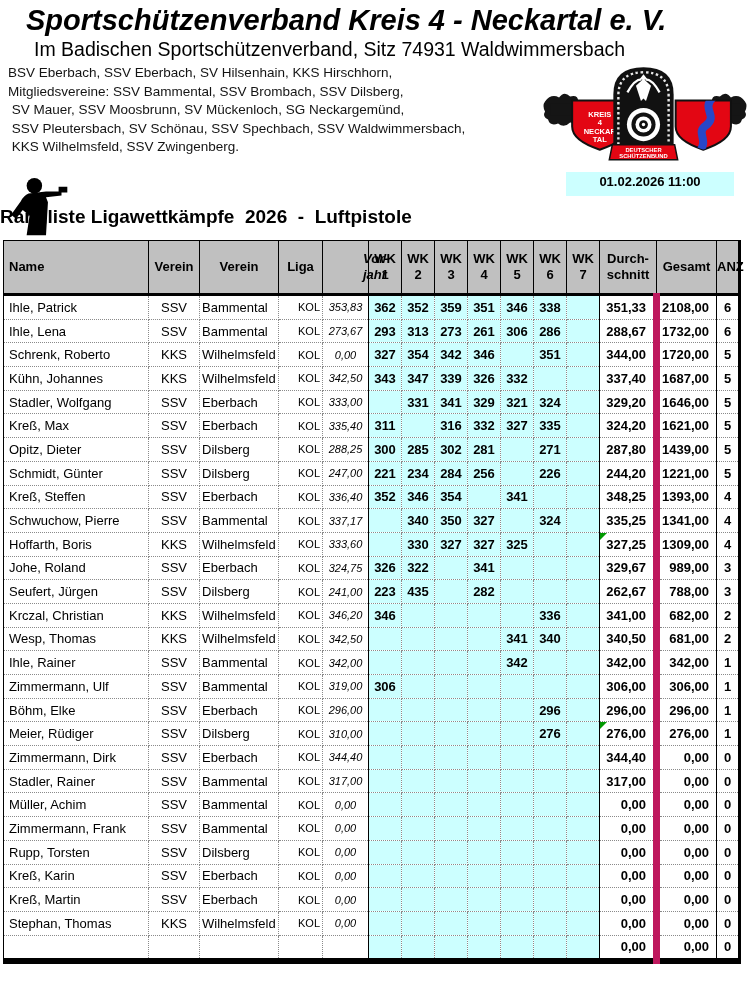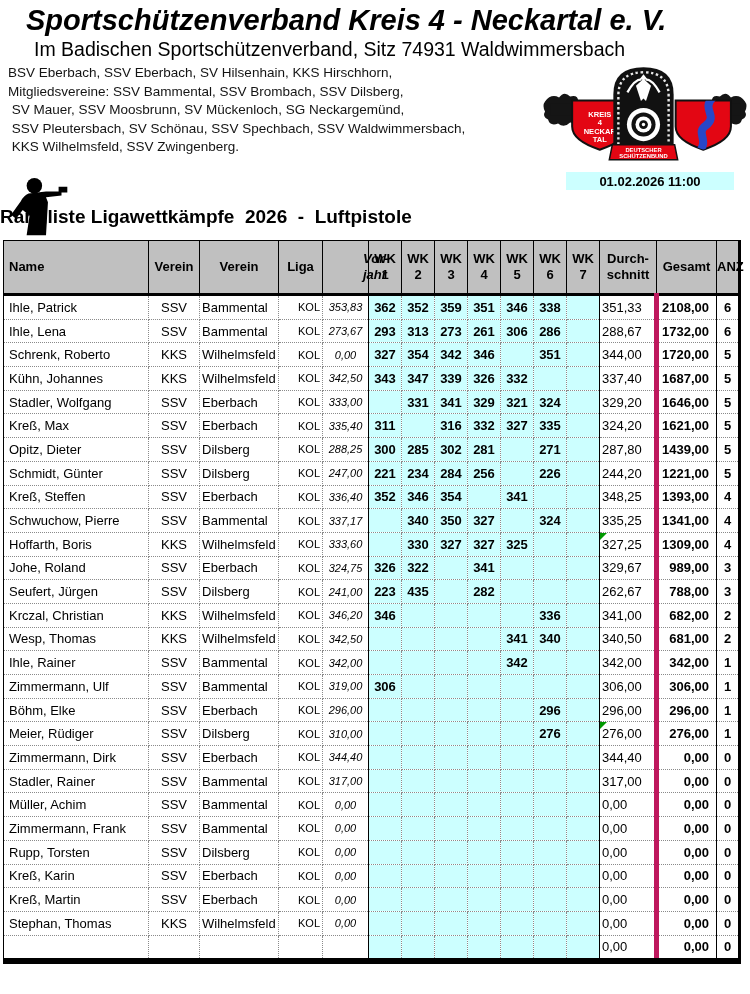--- a/index.html
+++ b/index.html
@@ -5,42 +5,42 @@
   html,body{margin:0;padding:0;background:#fff;}
   .page{position:relative;width:750px;height:996px;background:#fff;color:#000;
         font-family:"Liberation Sans",sans-serif;overflow:hidden;}
   .org-title{padding:4px 16px 0 26px;font-size:29px;font-weight:bold;font-style:italic;white-space:pre;}
   .org-subtitle{padding:1px 0 0 34px;font-size:19.5px;white-space:pre;}
   .members{padding:3px 0 0 8px;font-size:13.5px;line-height:18.5px;color:#141414;}
   .members div{white-space:pre;}
   .logo{position:absolute;left:542px;top:57px;width:206px;height:114px;}
   .shield-text{fill:#fff;font-weight:bold;font-size:7.5px;text-anchor:middle;font-family:"Liberation Sans",sans-serif;}
   .banner-text{fill:#fff;font-weight:bold;font-size:5.8px;text-anchor:middle;font-family:"Liberation Sans",sans-serif;}
-  .date-badge{position:absolute;left:566px;top:172px;width:168px;height:18px;background:var(--date-bg,#ccffff);
+  .date-badge{position:absolute;left:566px;top:172px;width:168px;height:24px;background:var(--date-bg,#ccffff);
         font-weight:bold;font-size:13px;text-align:center;line-height:20px;}
   .shooter{position:absolute;left:8px;top:177px;width:76px;height:62px;}
   .ranking-title{position:absolute;left:0;top:206px;width:744px;text-align:left;
         font-size:19px;font-weight:bold;white-space:pre;}
   table{position:absolute;left:3px;top:240px;width:738px;border-collapse:collapse;table-layout:fixed;
         border:1px solid #000;border-right:3px solid #000;border-bottom:6px solid #000;}
   th{background:var(--header-bg,#c0c0c0);border:1px solid #000;border-bottom:3px solid #000;
         font-size:13px;font-weight:bold;height:52px;vertical-align:middle;text-align:center;padding:0;line-height:16px;}
   th.h-name{text-align:left;padding-left:5px;}
   th.h-vorjahr{font-style:italic;padding-left:40px;}
   td{border:1px dotted #8a8a8a;height:22.7px;font-size:13px;padding:0 2px;overflow:hidden;
         white-space:nowrap;vertical-align:middle;}
   .c-name{padding-left:5px;}
   .c-verein{text-align:center;}
   .c-ort{text-align:left;}
   .c-liga{text-align:right;font-size:11px;}
   .c-vorjahr{text-align:center;font-size:11px;font-style:italic;margin-top:7px;}
   .c-wk{background:var(--wk-bg,#ccffff);text-align:center;font-weight:bold;}
   td.first-wk{border-left:1px solid #000;}
-  .c-schnitt{font-weight:normal;border-left:1px solid #000;padding-right:7px;position:relative;}
-  .c-gesamt{text-align:right;font-weight:bold;border-left:5px solid #be185d;padding-right:7px;}
+  .c-schnitt{text-align:right;font-weight:bold;border-left:1px solid #000;padding-right:7px;position:relative;}
+  .c-gesamt{text-align:right;font-weight:bold;border-left:7px solid #be185d;padding-right:7px;}
   .c-anz{text-align:center;font-weight:bold;border-left:1px solid #000;}
   .corner-marker{position:absolute;left:0;top:0;width:0;height:0;
         border-top:7px solid var(--marker-green,#090);border-right:7px solid transparent;}
 </style>
 </head>
 <body>
 
 <div class="page">
 
   <div class="org-title">Sportschützenverband Kreis 4 - Neckartal e. V.</div>

